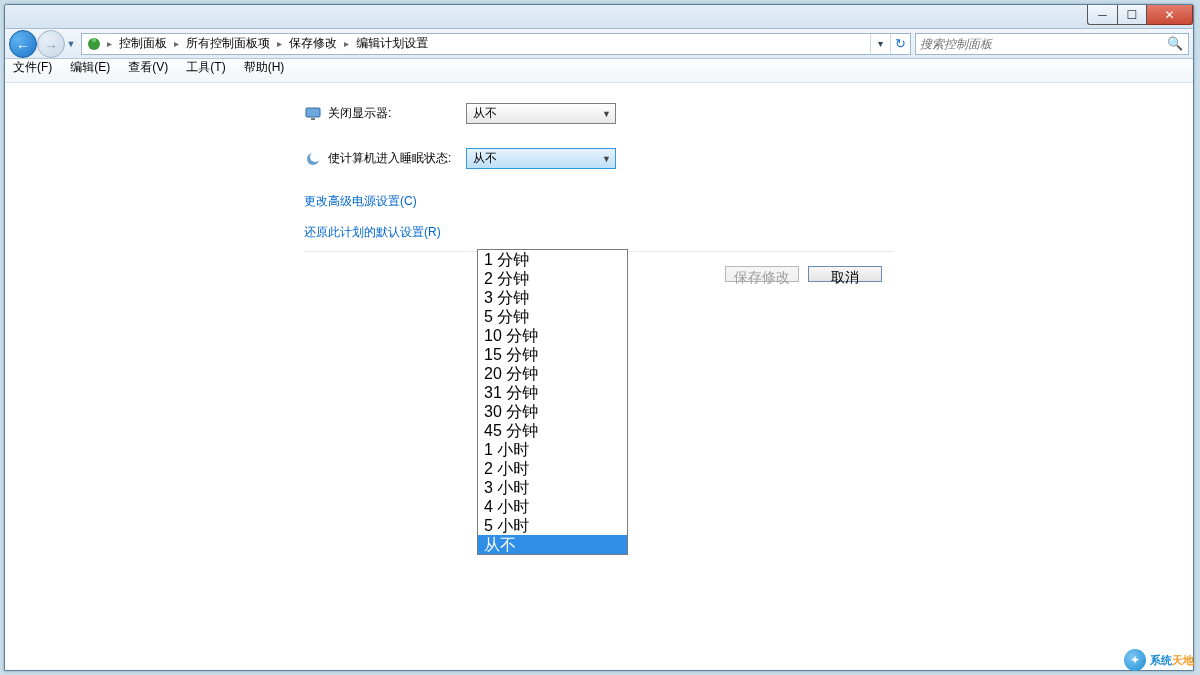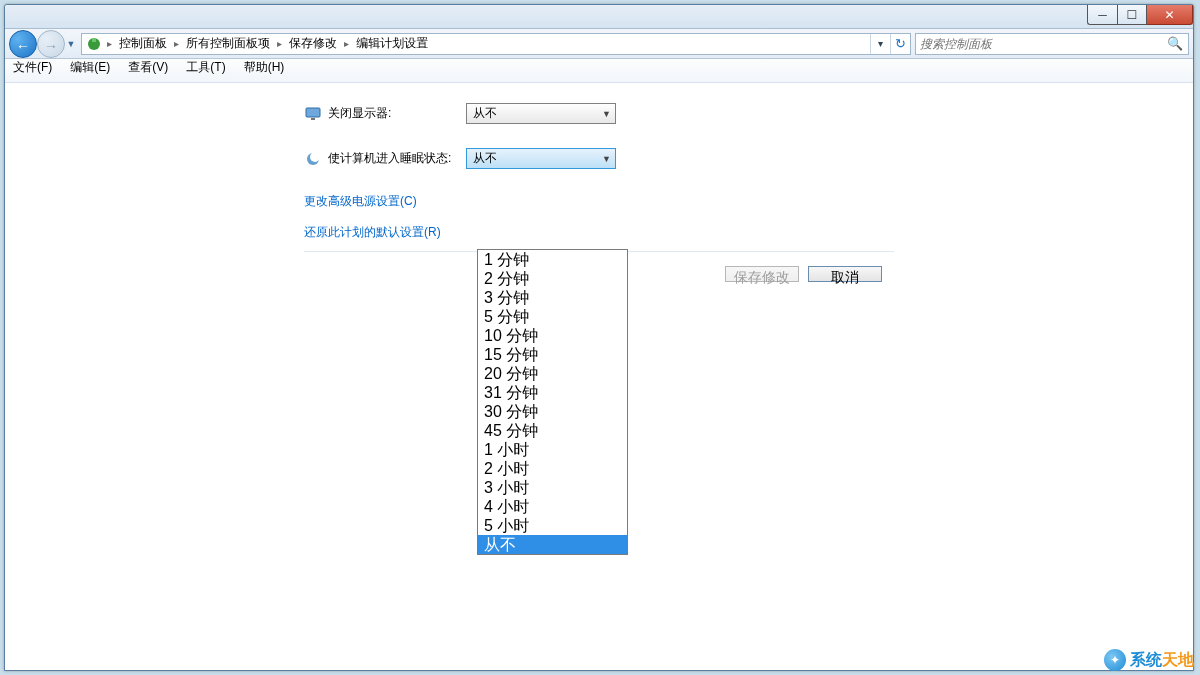--- a/index.html
+++ b/index.html
@@ -43,21 +43,21 @@
   .link { color: #0066CC; display: block; margin-bottom: 14px; cursor: pointer; }
   .button-row { border-top: 1px solid #E1E8EF; padding-top: 14px; text-align: right; margin-top: -4px; padding-right: 12px;}
   .btn { display: inline-block; min-width: 74px; height: 16px; line-height: 20px; text-align: center; border: 1px solid #808080; background: linear-gradient(#F7F7F7,#E4E4E4); margin-left: 6px; font-size: 14px; }
   .btn.disabled { color: #9E9E9E; border-color: #B7B7B7; background: linear-gradient(#F7F7F7,#EFEFEF); }
   .btn.cancel { border-color:#6a8cb0; }
   .dropdown { position: absolute; left: 472px; top: 166px; width: 151px; border: 1px solid #7B7B7B; background: #fff; z-index: 50; }
   .dd-item { padding: 1px 6px; font-size: 16px; line-height: 17px; }
   .dd-item.selected { background: #2F8FE7; color: #fff; }
   .watermark { position: absolute; right: 6px; bottom: 4px; display:flex; align-items:center; gap:4px; }
   .wm-icon { width:22px; height:22px; border-radius:50%; background: radial-gradient(circle at 35% 35%, #7CC6F2, #1E8DD6); display:flex; align-items:center; justify-content:center; color:#fff; font-size:12px; }
-  .wm-text { font-weight:700; font-size:16px; }
+  .wm-text { font-weight:700; font-size:11px; }
   .wm-text .a { color:#1E8DD6; }
   .wm-text .b { color:#F39A1E; }
 </style>
 </head>
 <body>
 
 <div class="window">
 
   <div class="titlebar">
     <div class="window-controls">

